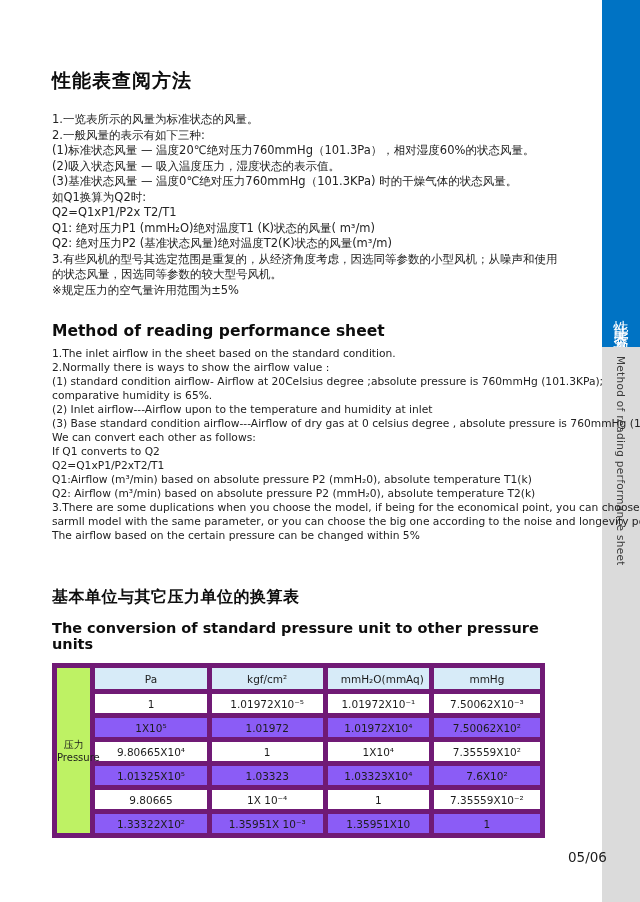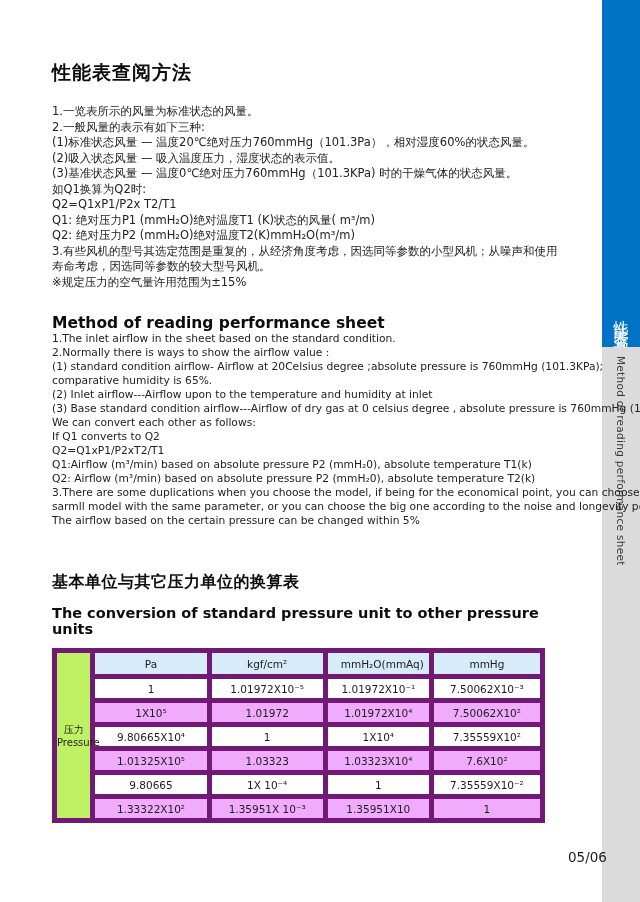--- a/index.html
+++ b/index.html
@@ -29,35 +29,35 @@
     background:#DBDBDB;
     display:flex; justify-content:center; align-items:flex-start;
   }
   .sidebar-en {
     writing-mode:vertical-rl;
     color:#3a3a3a; font-size:10.5px; letter-spacing:0.3px;
     padding-top:9px; line-height:38px;
   }
 
   
-  .content { position:absolute; top:8px; left:52px; width:494px; }
+  .content { position:absolute; top:16px; left:52px; width:494px; }
 
   .title-cn-main {
     margin-top:52px;
     font-size:19px; font-weight:bold; color:#0d0d0d;
     letter-spacing:1px;
   }
   .cn-body { margin-top:18px; }
   .cn-body .line { font-size:11.5px; line-height:15.5px; color:#222; white-space:nowrap; }
 
   .title-en-main {
     margin-top:24px;
     font-size:15.5px; font-weight:bold; color:#0d0d0d;
   }
-  .en-body { margin-top:0; }
+  .en-body { margin-top:7px; }
   .en-body .line { font-size:10.7px; line-height:14px; color:#222; white-space:nowrap; }
 
   .title-conv-cn {
     margin-top:44px;
     font-size:16px; font-weight:bold; color:#0d0d0d; letter-spacing:0.5px;
   }
   .title-conv-en {
     margin-top:12px;
     font-size:14.5px; font-weight:bold; color:#0d0d0d;
   }
@@ -73,21 +73,21 @@
     border:5px solid #701a75;
     text-align:center; vertical-align:middle;
     font-size:10.5px; color:#1c1c1c;
     height:24px;
   }
   table.conv tr.hdr-row td { height:26px; background:#D7EBF8; }
   table.conv td.label-cell {
     width:38px; background:#C9E4F6;
     font-size:10px; line-height:13px; color:#1c1c1c;
   }
-  table.conv tr.alt td { background:#f0abfc;margin-top:9px; }
+  table.conv tr.alt td { background:#8b5cf6;margin-top:9px; }
   table.conv tr.alt td.label-cell,
   table.conv tr td.label-cell { background:#bef264; }
   .col-a { width:115px; } .col-b { width:115px; } .col-c { width:105px;padding-left:8px; } .col-d { width:110px; }
 
   
   .page-num {
     position:absolute; top:849px; left:568px;
     font-size:13.5px; color:#1c1c1c;
   }
 </style>
@@ -109,24 +109,24 @@
 
   <div class="cn-body">
     <div class="line">1.一览表所示的风量为标准状态的风量。</div>
     <div class="line">2.一般风量的表示有如下三种:</div>
     <div class="line">(1)标准状态风量 — 温度20℃绝对压力760mmHg（101.3Pa），相对湿度60%的状态风量。</div>
     <div class="line">(2)吸入状态风量 — 吸入温度压力，湿度状态的表示值。</div>
     <div class="line">(3)基准状态风量 — 温度0℃绝对压力760mmHg（101.3KPa) 时的干燥气体的状态风量。</div>
     <div class="line">如Q1换算为Q2时:</div>
     <div class="line">Q2=Q1xP1/P2x T2/T1</div>
     <div class="line">Q1: 绝对压力P1 (mmH₂O)绝对温度T1 (K)状态的风量( m³/m)</div>
-    <div class="line">Q2: 绝对压力P2 (mmH₂O)绝对温度T2(K)mmH₂O(m³/m)</div>
+    <div class="line">Q2: 绝对压力P2 (基准状态风量)绝对温度T2(K)状态的风量(m³/m)</div>
     <div class="line">3.有些风机的型号其选定范围是重复的，从经济角度考虑，因选同等参数的小型风机；从噪声和使用</div>
-    <div class="line">寿命考虑，因选同等参数的较大型号风机。</div>
-    <div class="line">※规定压力的空气量许用范围为±15%</div>
+    <div class="line">的状态风量，因选同等参数的较大型号风机。</div>
+    <div class="line">※规定压力的空气量许用范围为±5%</div>
   </div>
 
   <div class="title-en-main">Method of reading performance sheet</div>
 
   <div class="en-body">
     <div class="line">1.The inlet airflow in the sheet based on the standard condition.</div>
     <div class="line">2.Normally there is ways to show the airflow value :</div>
     <div class="line">(1) standard condition airflow- Airflow at 20Celsius degree ;absolute pressure is 760mmHg (101.3KPa);</div>
     <div class="line">comparative humidity is 65%.</div>
     <div class="line">(2) Inlet airflow---Airflow upon to the temperature and humidity at inlet</div>

